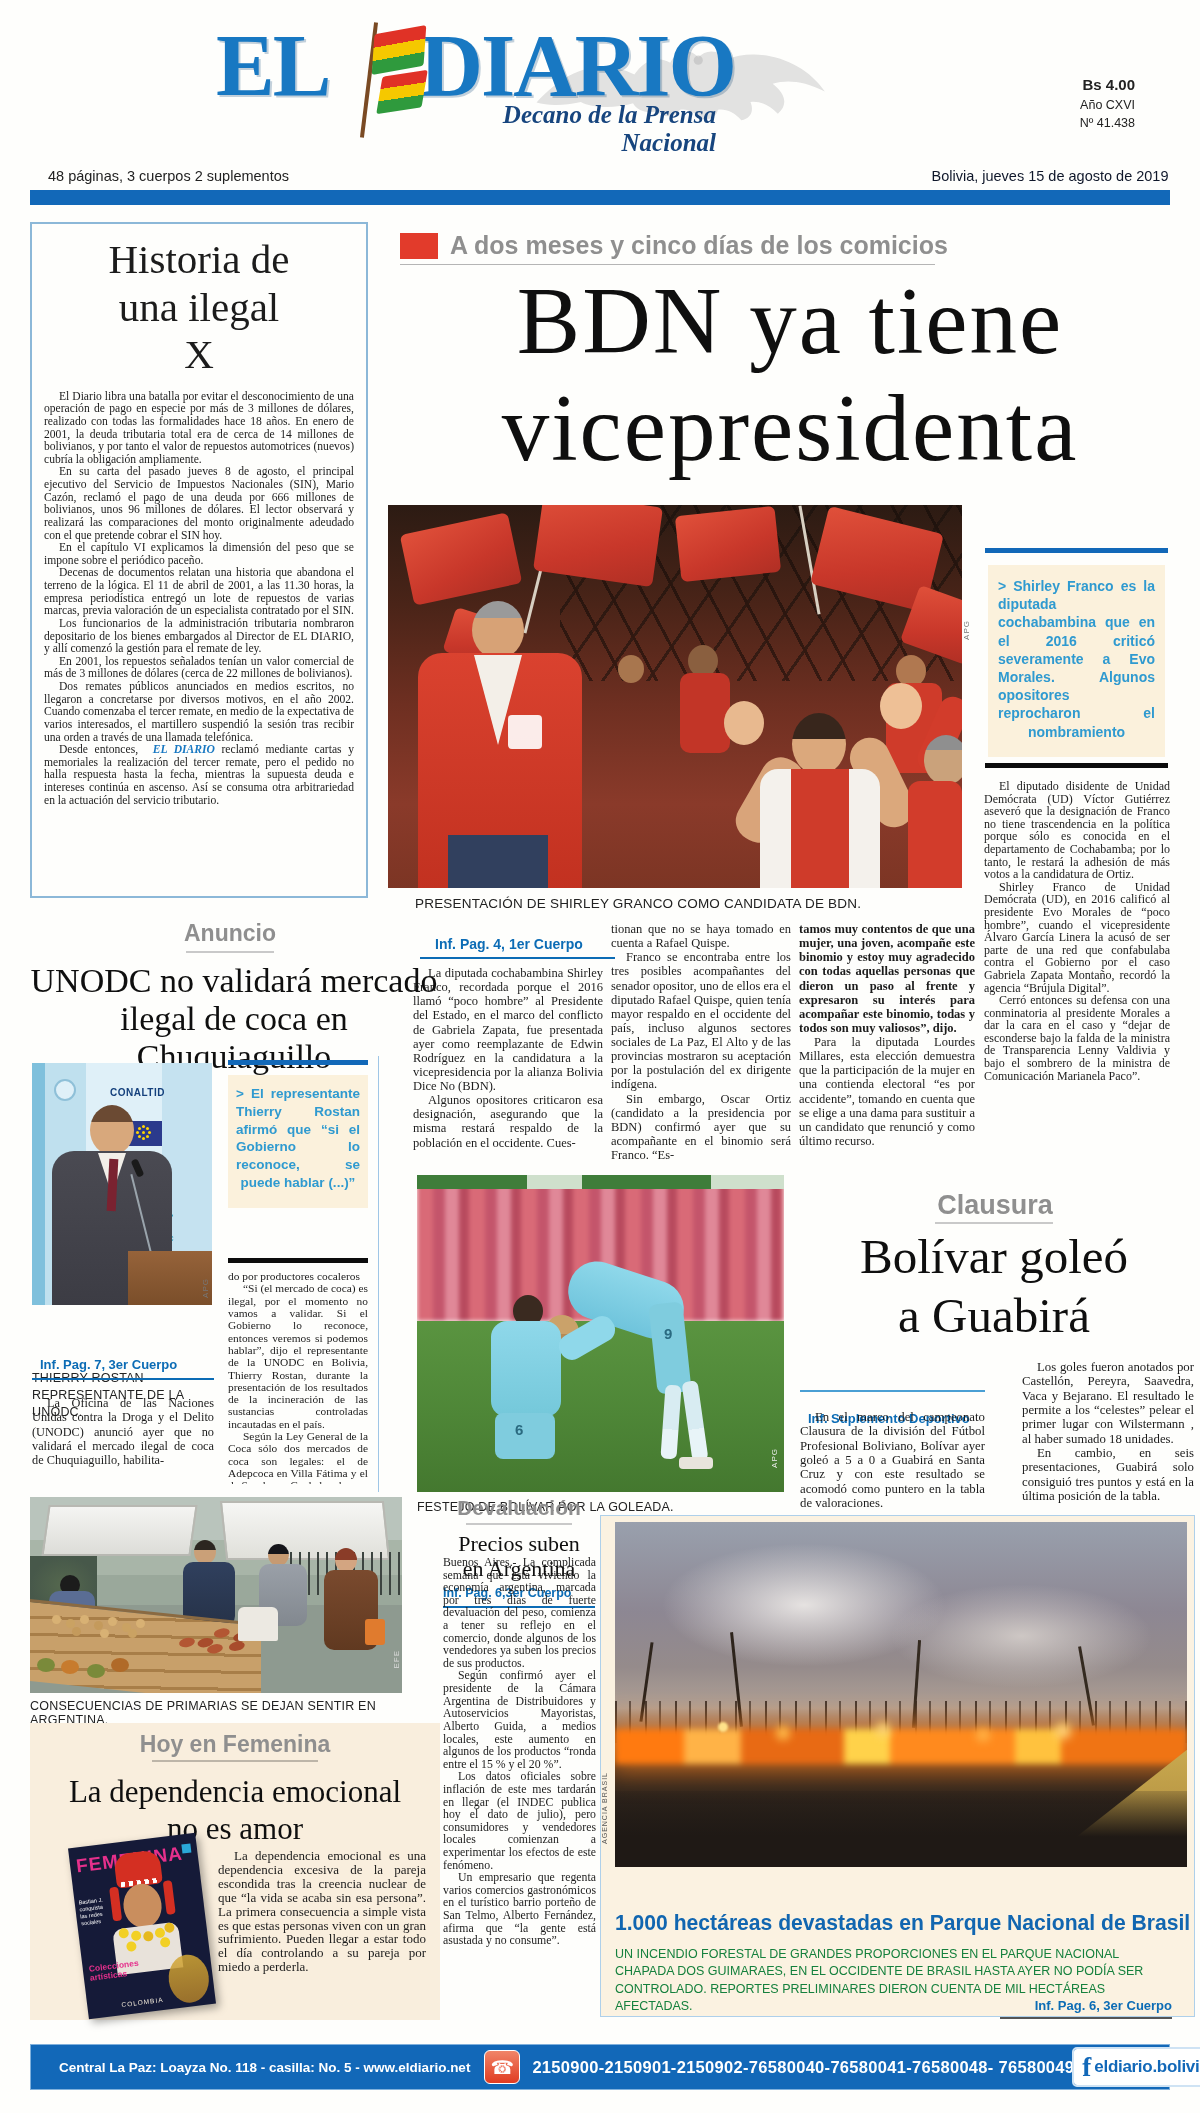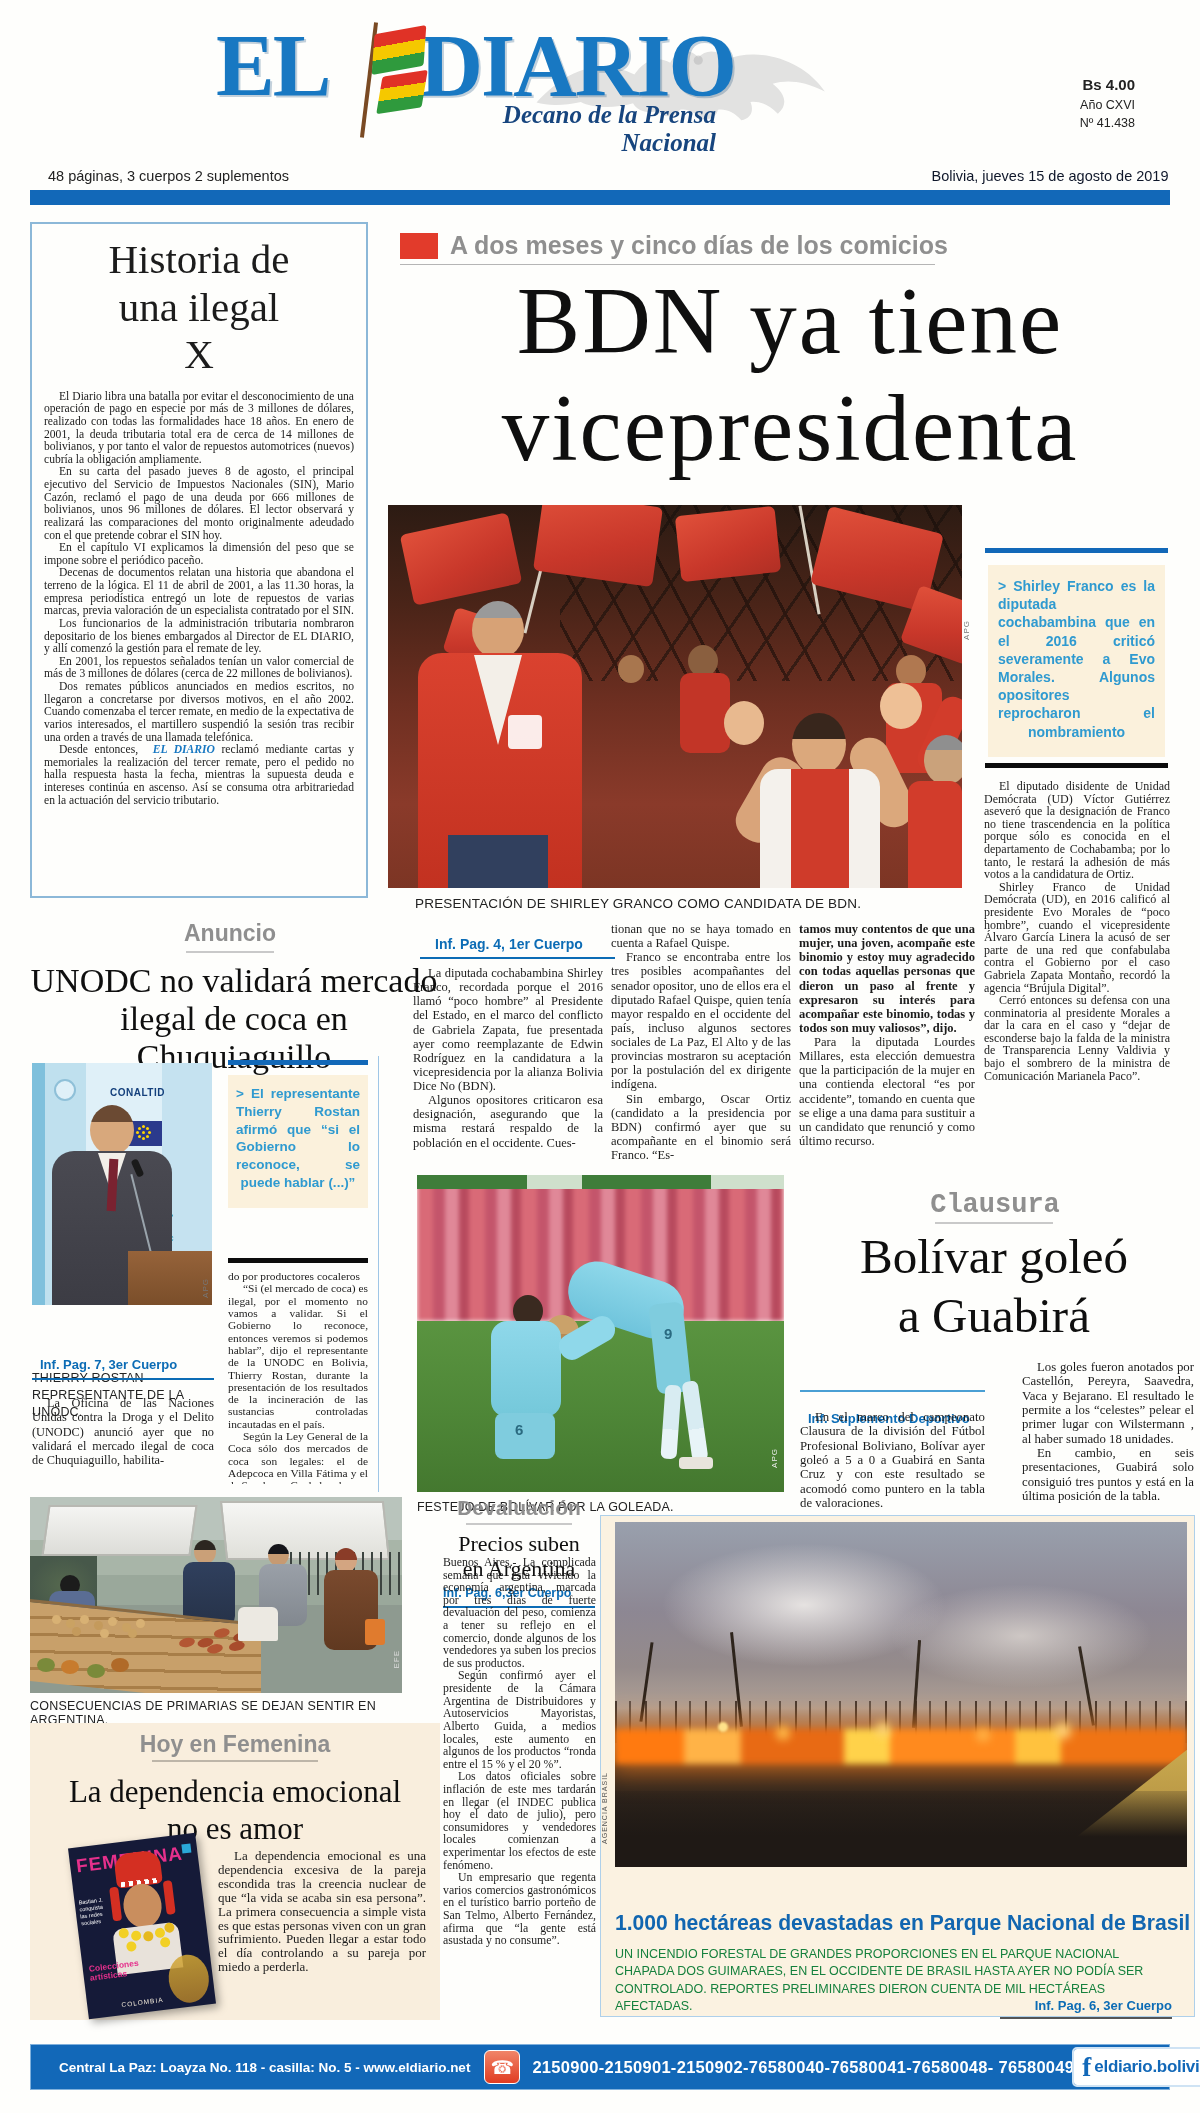--- a/index.html
+++ b/index.html
@@ -290,21 +290,21 @@
 
     <div class="ph head" style="left:96px;top:120px;width:30px;height:32px;background:#3a2a20;"></div>
     <div class="ph" style="left:74px;top:146px;width:70px;height:96px;background:linear-gradient(180deg,#8fd8ea,#74c8da);border-radius:16px;"></div>
     <div class="ph" style="left:78px;top:238px;width:60px;height:46px;background:#7fccde;border-radius:8px;"></div>
     <span class="ph sans" style="left:98px;top:246px;font-size:15px;font-weight:bold;color:#2a6a80;">6</span>
     <div class="ph" style="left:140px;top:150px;width:60px;height:26px;background:#8fd8ea;border-radius:12px;transform:rotate(-30deg);"></div>
   </div>
   <div class="v-credit" style="left:770px;top:1448px;color:#eee;">APG</div>
   <div class="caption" style="left:417px;top:1500px;width:365px;font-size:12.5px;">FESTEJO DE BOLÍVAR POR LA GOLEADA.</div>
 
-  <div class="abs kicker" style="left:800px;top:1190px;width:390px;font-size:27px;font-family:Liberation Mono, monospace;">Clausura</div>
+  <div class="abs kicker" style="left:800px;top:1190px;width:390px;font-size:27px;">Clausura</div>
   <div class="abs rule" style="left:935px;top:1222px;width:118px;height:2px;"></div>
   <div class="abs headline bol-headline">
     <div>Bolívar goleó</div>
     <div>a Guabirá</div>
   </div>
   <div class="inf" style="left:808px;top:1411px;font-size:13px;">Inf. Suplemento Deportivo</div>
   <div class="abs" style="left:800px;top:1390px;width:185px;height:2px;background:#4a9fd4;"></div>
   <div class="body-col bol-col" style="left:800px;top:1410px;width:185px;height:125px;">
     <p>En el marco del campeonato Clausura de la división del Fútbol Profesional Boliviano, Bolívar ayer goleó a 5 a 0 a Guabirá en Santa Cruz y con este resultado se acomodó como puntero en la tabla de valoraciones.</p>
   </div>

